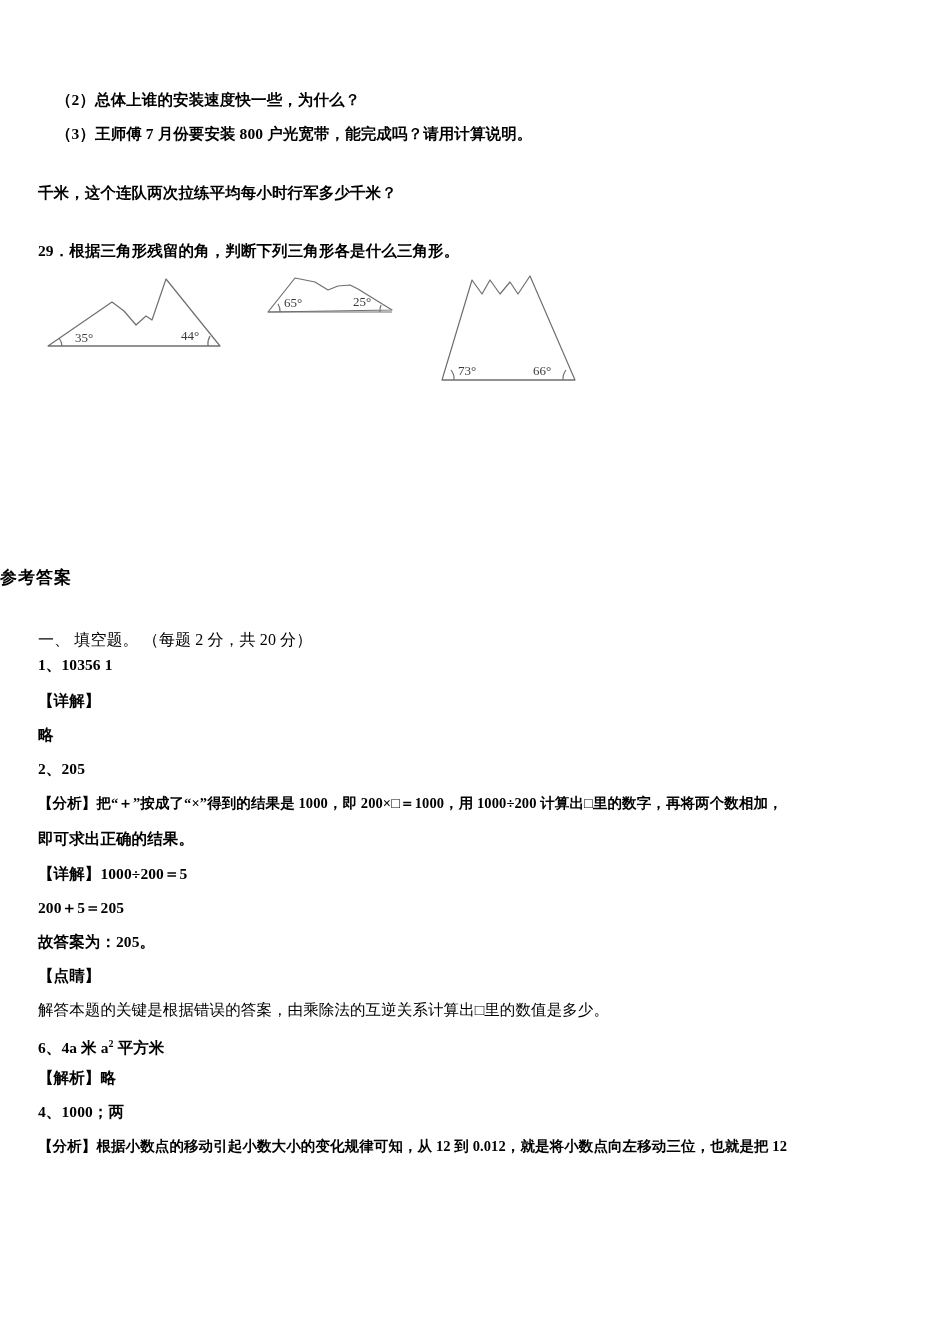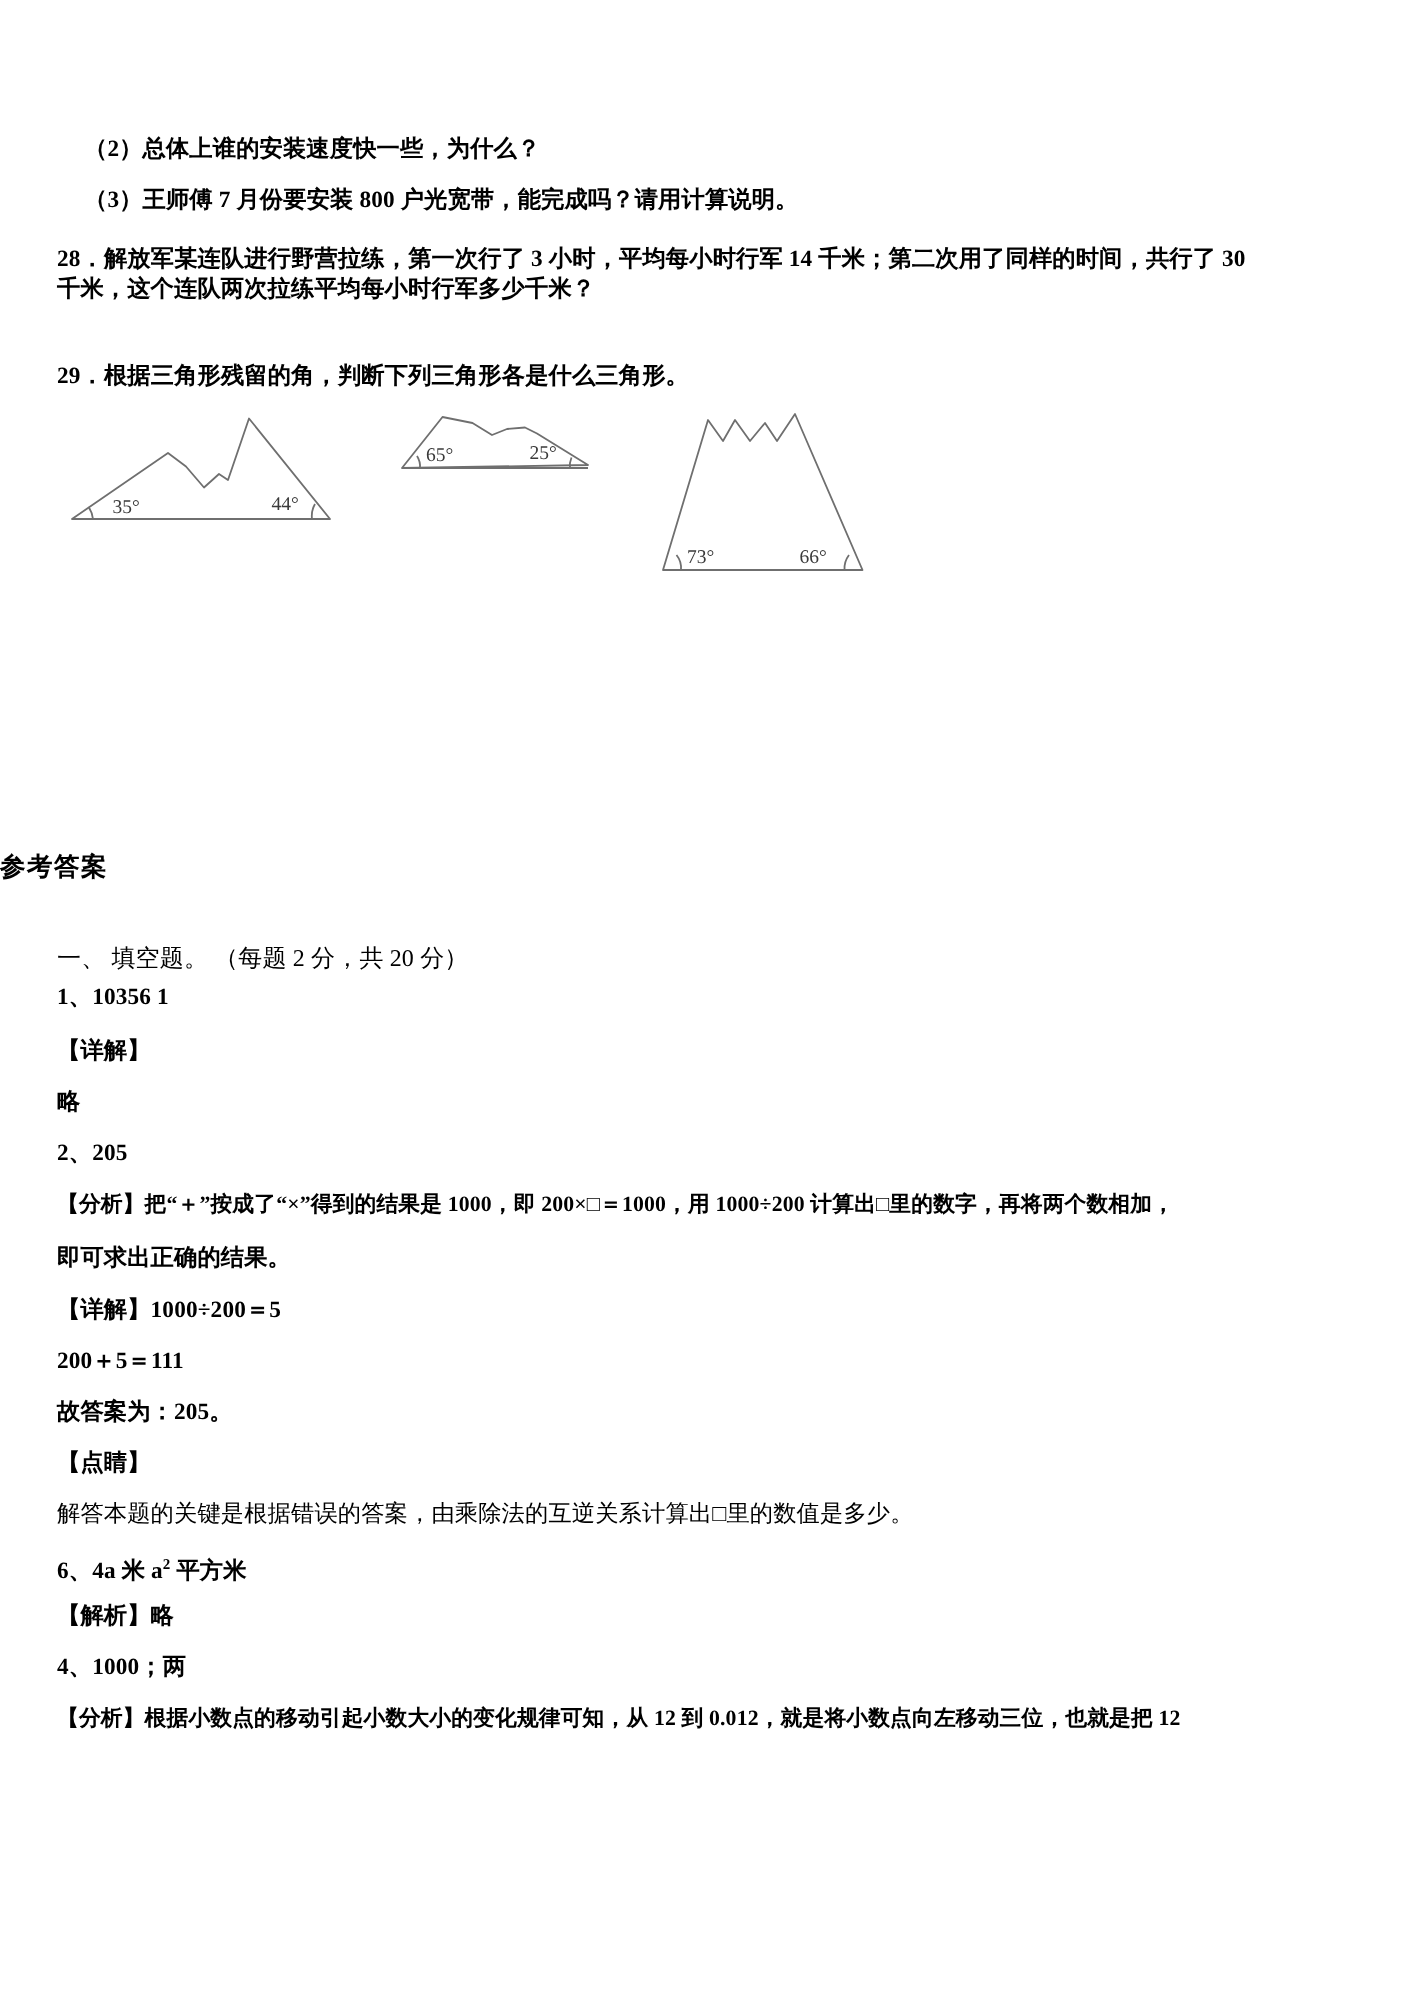--- a/index.html
+++ b/index.html
@@ -53,21 +53,20 @@
 </style>
 </head>
 <body>
 
 <div id="page">
 
   <div class="ln bold indent-q" style="top:90px;">（2）总体上谁的安装速度快一些，为什么？</div>
 
   <div class="ln bold indent-q" style="top:124px;">（3）王师傅 7 月份要安装 800 户光宽带，能完成吗？请用计算说明。</div>
 
-  <div class="ln bold body-left" style="top:163px;">28．解放军某连队进行野营拉练，第一次行了 3 小时，平均每小时行军 14 千米；第二次用了同样的时间，共行了 30</div>
 
   <div class="ln bold body-left" style="top:183px;">千米，这个连队两次拉练平均每小时行军多少千米？</div>
 
   <div class="ln bold body-left" style="top:241px;">29．根据三角形残留的角，判断下列三角形各是什么三角形。</div>
 
   <div id="figures">
     <svg width="560" height="130" viewBox="0 0 560 130">
       <g fill="none" stroke="#6f6f6f" stroke-width="1.2" stroke-linejoin="round">
 
         <g>
@@ -111,21 +110,21 @@
   <div class="ln bold body-left" style="top:725px;">略</div>
 
   <div class="ln bold body-left" style="top:759px;">2、205</div>
 
   <div class="ln bold body-left" style="top:793px; font-size:14.5px;">【分析】把“＋”按成了“×”得到的结果是 1000，即 200×□＝1000，用 1000÷200 计算出□里的数字，再将两个数相加，</div>
 
   <div class="ln bold body-left" style="top:829px;">即可求出正确的结果。</div>
 
   <div class="ln bold body-left" style="top:864px;">【详解】1000÷200＝5</div>
 
-  <div class="ln bold body-left" style="top:898px;">200＋5＝111</div>
+  <div class="ln bold body-left" style="top:898px;">200＋5＝205</div>
 
   <div class="ln bold body-left" style="top:932px;">故答案为：205。</div>
 
   <div class="ln bold body-left" style="top:966px;">【点睛】</div>
 
   <div class="ln body-left" style="top:1000px;">解答本题的关键是根据错误的答案，由乘除法的互逆关系计算出□里的数值是多少。</div>
 
   <div class="ln bold body-left" style="top:1034px;"><span>6、4a 米    a</span><span class="sup">2</span><span> 平方米</span></div>
 
   <div class="ln bold body-left" style="top:1068px;">【解析】略</div>

